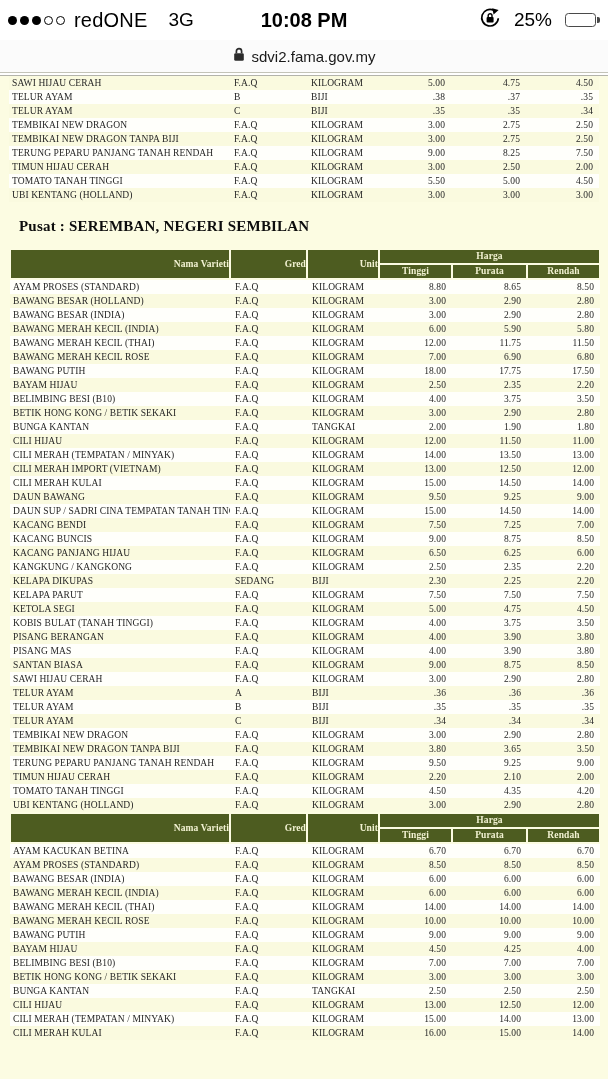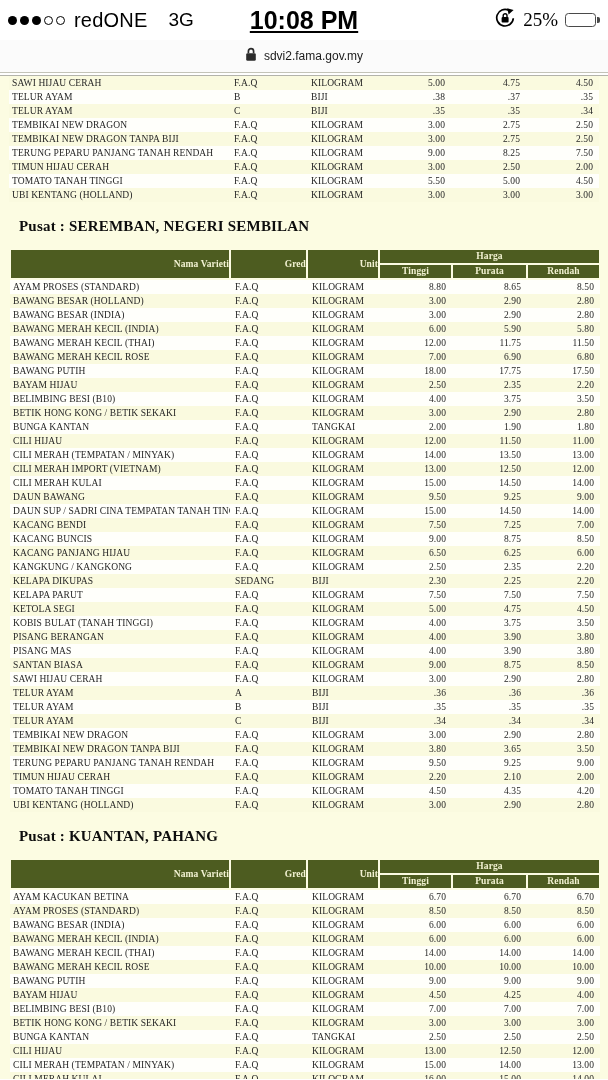--- a/index.html
+++ b/index.html
@@ -17,33 +17,33 @@
   }
   .sb-left { display: flex; align-items: center; gap: 9px; }
   .signal { display: flex; align-items: center; gap: 3px; }
   .dot { width: 9px; height: 9px; border-radius: 50%; }
   .dot.filled { background: #000; }
   .dot.empty { border: 1.2px solid #000; background: transparent; }
   .carrier { font-size: 20px; letter-spacing: 0.2px; }
   .network { font-size: 19px; margin-left: 12px; }
   .sb-center {
     position: absolute; left: 50%; transform: translateX(-50%);
-    font-size: 25px; font-weight: 600; text-decoration: underline;
-  }
-  .sb-right { display: flex; align-items: center; gap: 7px; font-size: 19px; font-family: Liberation Serif, serif; }
+    font-size: 20px; font-weight: 600;
+  }
+  .sb-right { display: flex; align-items: center; gap: 13px; font-size: 19px; }
   .battery { position: relative; width: 31px; height: 14px;
     border: 1.5px solid #4a4a4a; border-radius: 3.5px; padding: 1.5px; margin-right: 4px; }
   .battery-fill { width: 26%; height: 100%; background: #000; border-radius: 1px; }
   .battery-nub { position: absolute; right: -4.5px; top: 50%; transform: translateY(-50%);
     width: 2.5px; height: 6px; background: #4a4a4a; border-radius: 0 2px 2px 0; }
   
   .urlbar {
     height: 33px; background: #fbfbfb; border-bottom: 1px solid #c3c3b8;
     display: flex; align-items: center; justify-content: center; gap: 7px;
-    font-size: 12px; color: #1a1a1a;
+    font-size: 15px; color: #1a1a1a;
   }
   
   .page {
     height: 1006px; background: #FCFCE2; overflow: hidden;
     padding: 0 9px; font-family: "Liberation Serif", serif; color: #262626;
   }
   .cut-line { height: 3px; background: #fff; border-bottom: 1px solid #b3b3ab; margin: 0 -9px 0 -9px; }
   .section-title {
     font-size: 15px; font-weight: bold; color: #0d0d0d;
     margin: 16px 0 13px 10px; letter-spacing: 0.2px;
@@ -524,21 +524,20 @@
             <tr class="stripe-1">
               <td class="c-name">UBI KENTANG (HOLLAND)</td>
               <td class="c-grade">F.A.Q</td>
               <td class="c-unit">KILOGRAM</td>
               <td class="c-num">3.00</td>
               <td class="c-num">2.90</td>
               <td class="c-num">2.80</td>
             </tr>
           </tbody>
         </table>
-        <h2 class="section-title">Pusat : KUANTAN, PAHANG</h2>
         <table class="price-table">
           <colgroup>
             <col style="width: 220px;">
             <col style="width: 77px;">
             <col style="width: 72px;">
             <col style="width: 73px;">
             <col style="width: 75px;">
             <col style="width: 73px;">
           </colgroup>
           <thead>

